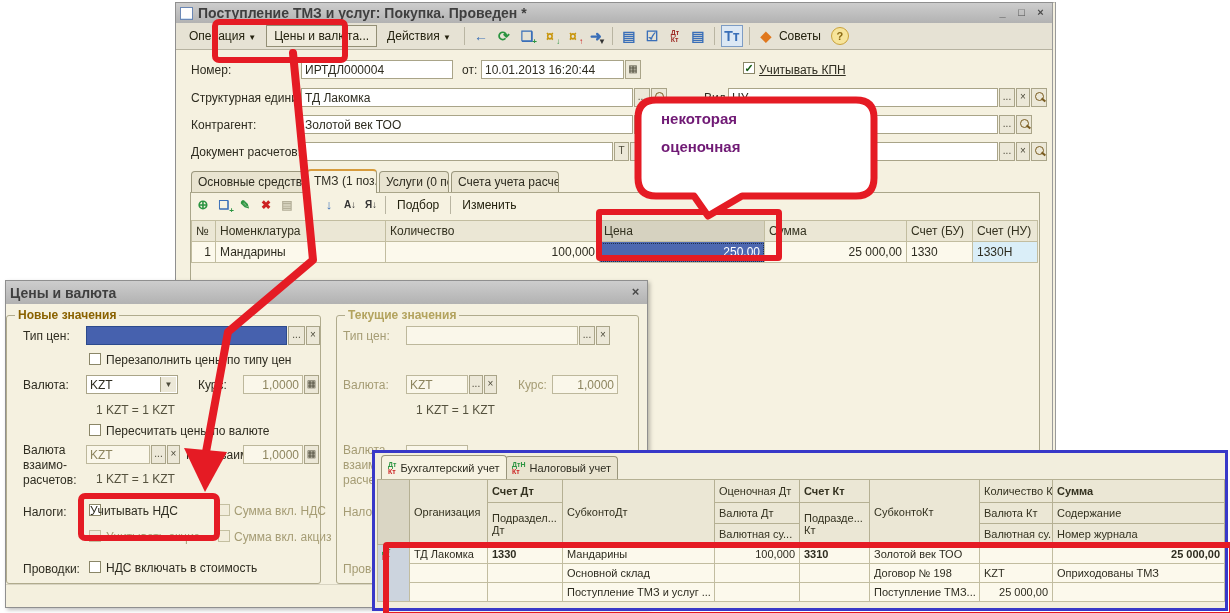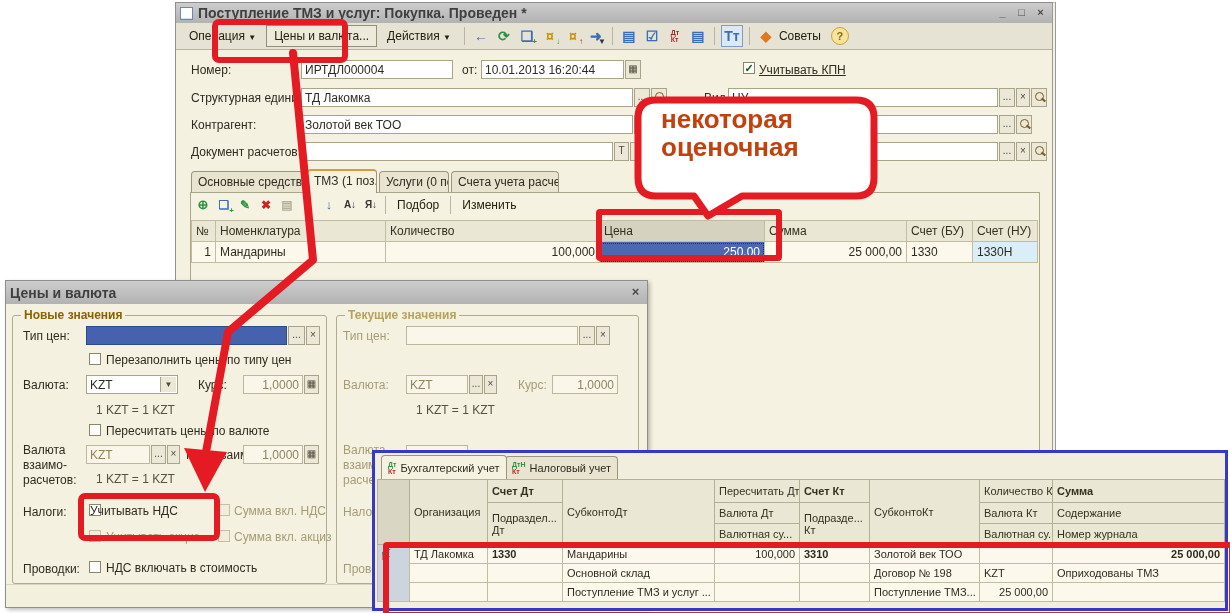--- a/index.html
+++ b/index.html
@@ -84,22 +84,22 @@
   .ptbl th.corner{background:#dad6c4;}
   .ptbl td{background:#fcf9ec;border:1px solid #c2bda0;padding:2px 4px;height:19px;box-sizing:border-box;
            white-space:nowrap;overflow:hidden;}
   .ptbl td.r{text-align:right;}
   .ptbl td.b{font-weight:bold;}
   .ptbl td.icell{background:#ccd4de;vertical-align:top;}
   
   .rbox{position:absolute;border:6px solid #e51b24;border-radius:7px;pointer-events:none;z-index:30;}
   .annot-text{position:absolute;color:#e51b24;font-weight:bold;pointer-events:none;z-index:31;
               font-size:22px;line-height:29px;white-space:nowrap;}
-  .bubble-text{position:absolute;color:#c2410c;font-weight:bold;pointer-events:none;z-index:32;
-               font-size:26px;line-height:28px;white-space:nowrap;}
+  .bubble-text{position:absolute;color:#701a75;font-weight:bold;pointer-events:none;z-index:32;
+               font-size:15px;line-height:28px;white-space:nowrap;}
   #arrow-layer,#bubble-layer{position:absolute;pointer-events:none;}
   #arrow-layer{left:0;top:0;z-index:29;}
   #bubble-layer{z-index:31;}
 </style>
 </head>
 <body>
 
 <div id="canvas">
 
   <div class="win" style="left:175px;top:2px;width:881px;height:453px;border-right:4px double #9a9a9a;z-index:1;">
@@ -261,21 +261,21 @@
   </div>
 
   <div class="win" style="left:5px;top:280px;width:643px;height:328px;z-index:3;box-shadow:2px 2px 4px rgba(0,0,0,0.25);">
     <div class="titlebar" style="height:23px;">
       <span class="t">Цены и валюта</span>
       <span class="winctl">
           <span style="font-size:13px;">×</span>
         </span>
     </div>
 
-    <fieldset style="left:6px;top:27px;width:315px;height:276px;">
+    <fieldset style="left:0;top:27px;width:315px;height:276px;">
       <legend class="leg-new">Новые значения</legend>
     </fieldset>
     <span class="lbl" style="left:17px;top:48px;">Тип цен:</span>
     <div class="inp navyinp" style="left:80px;top:45px;width:201px;"></div>
     <div class="sbtn" style="left:282px;top:45px;width:17px;">...</div>
     <div class="sbtn" style="left:300px;top:45px;width:14px;">×</div>
 
     <span class="cbx" style="left:83px;top:72px;"></span>
     <span class="lbl" style="left:100px;top:72px;">Перезаполнить цены по типу цен</span>
 
@@ -358,21 +358,21 @@
           <col style="width:110px;">
           <col style="width:73px;">
           <col style="width:172px;">
       </colgroup>
       <tbody>
           <tr style="height:23px;">
         <th class="corner" rowspan="3"></th>
         <th rowspan="3">Организация</th>
         <th class="b">Счет Дт</th>
         <th rowspan="3">СубконтоДт</th>
-        <th>Пересчитать Дт</th>
+        <th>Оценочная Дт</th>
         <th class="b">Счет Кт</th>
         <th rowspan="3">СубконтоКт</th>
         <th>Количество Кт</th>
         <th class="b">Сумма</th>
       </tr>
       <tr style="height:21px;">
         <th rowspan="2" style="white-space:normal;">Подраздел... Дт</th>
         <th>Валюта Дт</th>
         <th rowspan="2" style="white-space:normal;">Подразде... Кт</th>
         <th>Валюта Кт</th>

